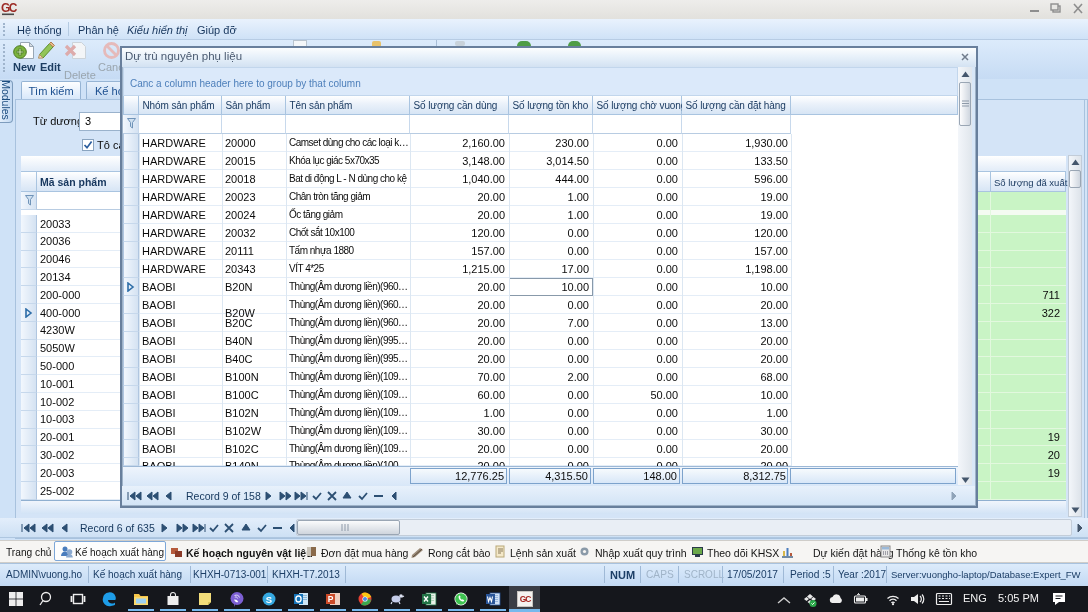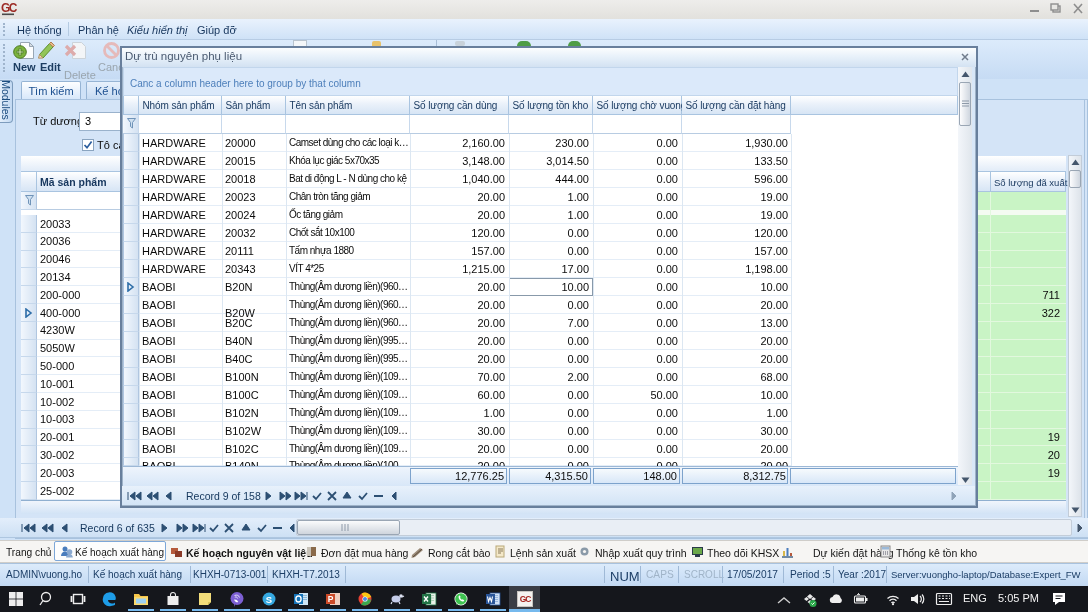--- a/index.html
+++ b/index.html
@@ -616,21 +616,21 @@
 <div class="abs" style="left:896px;top:546.5px;font-size:10.5px;color:#141414;font-weight:normal;white-space:nowrap;">Thống kê tồn kho</div>
 <div class="abs" style="left:0;top:563px;width:1088px;height:23px;background:linear-gradient(#dcebfb,#c2d9f3);border-top:1px solid #a8c2de;box-sizing:border-box;"></div>
 <div class="abs" style="left:6px;top:568.5px;font-size:10px;color:#1c3e66;font-weight:normal;white-space:nowrap;">ADMIN\vuong.ho</div>
 <div class="abs" style="left:93px;top:568.5px;font-size:10px;color:#1c3e66;font-weight:normal;white-space:nowrap;">Kế hoạch xuất hàng</div>
 <div class="abs" style="left:193px;top:568.5px;font-size:10px;color:#1c3e66;font-weight:normal;white-space:nowrap;">KHXH-0713-001</div>
 <div class="abs" style="left:272px;top:568.5px;font-size:10px;color:#1c3e66;font-weight:normal;white-space:nowrap;">KHXH-T7.2013</div>
 <div class="abs" style="left:88px;top:566px;width:1px;height:17px;background:#9fb9d6;"></div>
 <div class="abs" style="left:190px;top:566px;width:1px;height:17px;background:#9fb9d6;"></div>
 <div class="abs" style="left:267px;top:566px;width:1px;height:17px;background:#9fb9d6;"></div>
 <div class="abs" style="left:345px;top:566px;width:1px;height:17px;background:#9fb9d6;"></div>
-<div class="abs" style="left:610px;top:568.5px;font-size:13px;color:#1c3e66;font-weight:normal;white-space:nowrap;">NUM</div>
+<div class="abs" style="left:610px;top:568.5px;font-size:11px;color:#1c3e66;font-weight:bold;white-space:nowrap;">NUM</div>
 <div class="abs" style="left:646px;top:568.5px;font-size:10.2px;color:#a0b4c8;font-weight:normal;white-space:nowrap;">CAPS</div>
 <div class="abs" style="left:684px;top:568.5px;font-size:10px;color:#a0b4c8;font-weight:normal;white-space:nowrap;">SCROLL</div>
 <div class="abs" style="left:727px;top:568.5px;font-size:10.2px;color:#1c3e66;font-weight:normal;white-space:nowrap;">17/05/2017</div>
 <div class="abs" style="left:790px;top:568.5px;font-size:10.2px;color:#1c3e66;font-weight:normal;white-space:nowrap;">Period :5</div>
 <div class="abs" style="left:838px;top:568.5px;font-size:10px;color:#1c3e66;font-weight:normal;white-space:nowrap;">Year :2017</div>
 <div class="abs" style="left:891px;top:568.5px;font-size:9.5px;color:#1c3e66;font-weight:normal;white-space:nowrap;">Server:vuongho-laptop/Database:Expert_FW</div>
 <div class="abs" style="left:604px;top:566px;width:1px;height:17px;background:#9fb9d6;"></div>
 <div class="abs" style="left:640px;top:566px;width:1px;height:17px;background:#9fb9d6;"></div>
 <div class="abs" style="left:678px;top:566px;width:1px;height:17px;background:#9fb9d6;"></div>
 <div class="abs" style="left:722px;top:566px;width:1px;height:17px;background:#9fb9d6;"></div>

